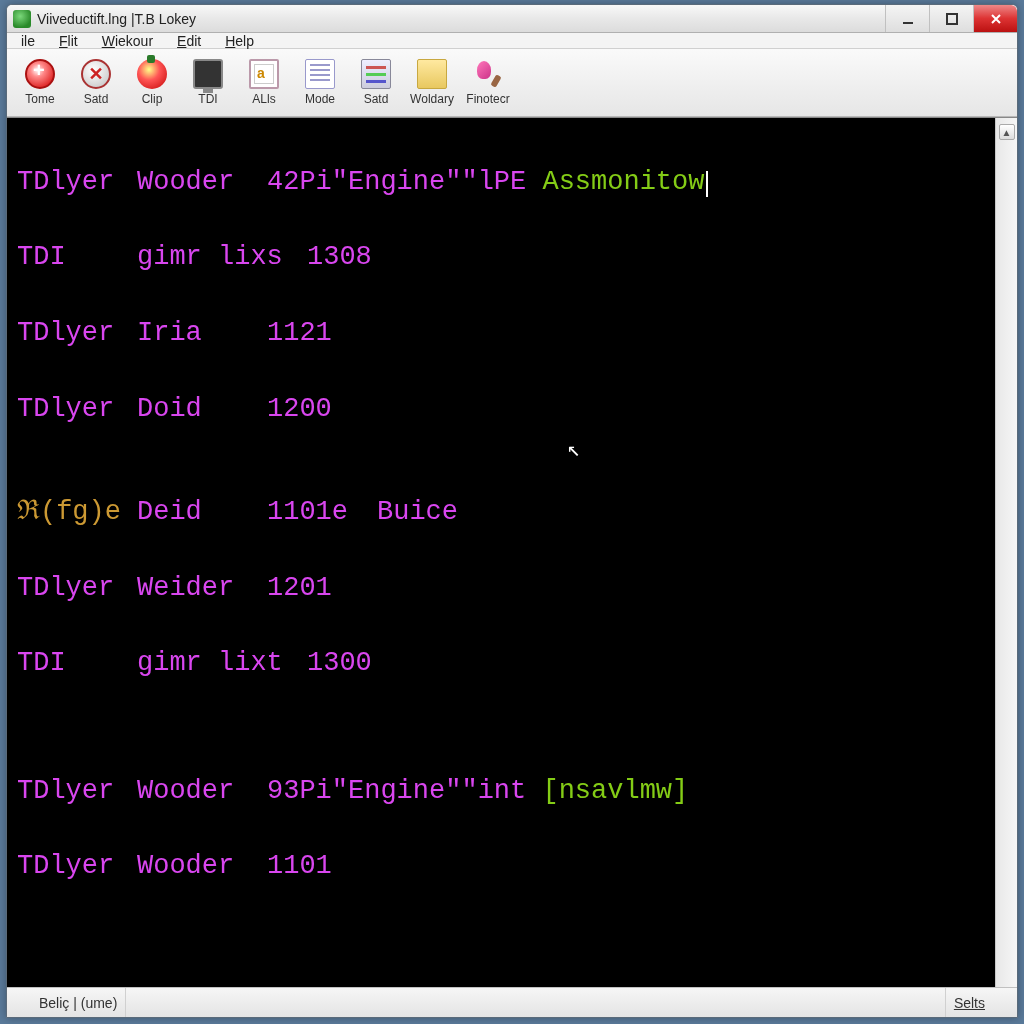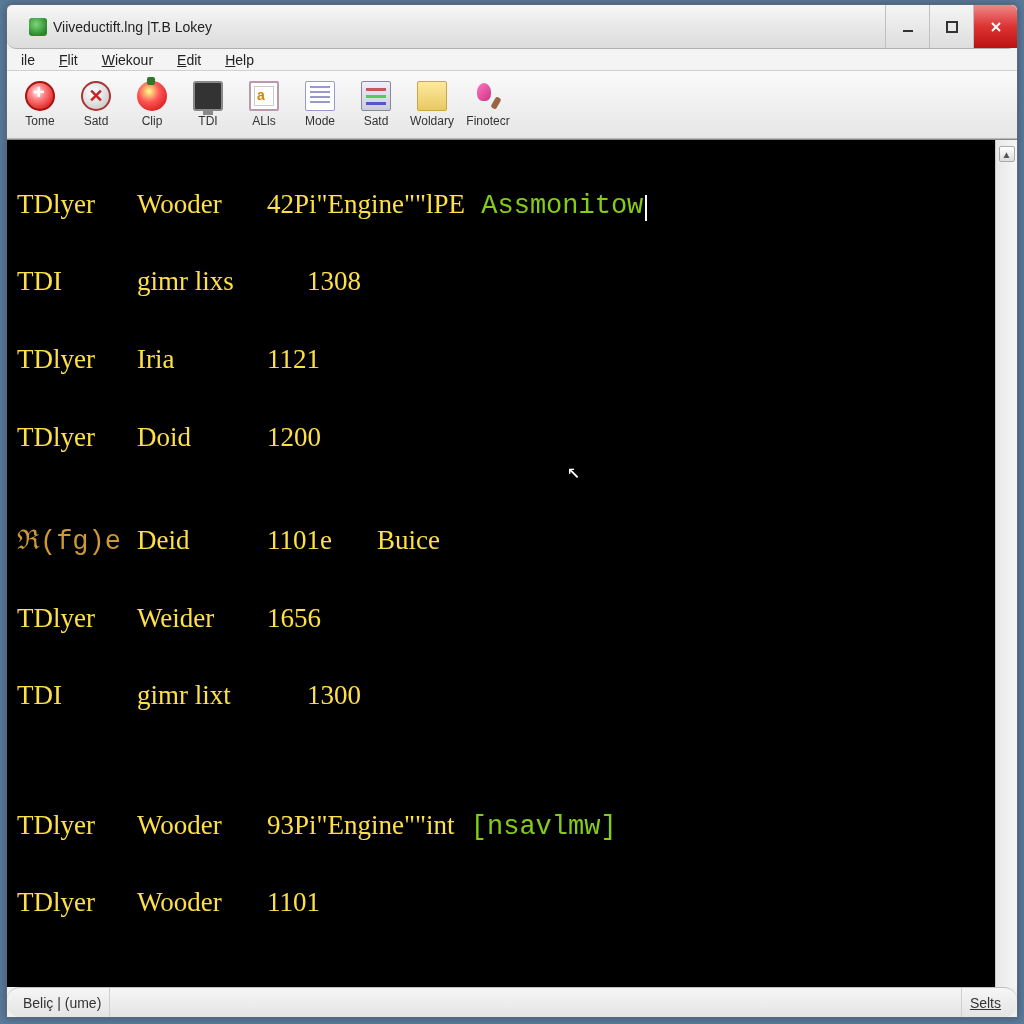--- a/index.html
+++ b/index.html
@@ -17,27 +17,26 @@
     background: #f0f0f0;
     border: 1px solid #5a6a7a;
     border-radius: 6px 6px 0 0;
     box-shadow: 0 0 8px rgba(0,0,0,0.3);
     display: flex;
     flex-direction: column;
     overflow: hidden;
   }
   
   .titlebar {
-    height: 44px;
+    height: 28px;
     background: linear-gradient(to bottom, #f8f8f8 0%, #e8e8e8 50%, #dcdcdc 100%);
     border-bottom: 1px solid #b0b0b0;
     display: flex;
     align-items: center;
-    padding-left: 22px;
-    border-radius: 9px;
+    padding-left: 6px;
   }
   .titlebar .app-icon {
     width: 18px; height: 18px;
     background: radial-gradient(circle at 40% 35%, #7bd87b 0%, #2a8a2a 70%);
     border-radius: 3px;
     margin-right: 6px;
   }
   .titlebar .title {
     font-size: 14px;
     color: #222;
@@ -59,21 +58,21 @@
     cursor: pointer;
   }
   .win-btn.close {
     background: linear-gradient(to bottom, #e88 0%, #d33 50%, #b11 100%);
     color: #fff;
     border-radius: 0 6px 0 0;
   }
   .win-btn svg { width: 14px; height: 14px; }
   
   .menubar {
-    height: 22px;
+    height: 16px;
     background: #f4f4f4;
     border-bottom: 1px solid #d0d0d0;
     display: flex;
     align-items: center;
     padding-left: 2px;
     font-size: 14px;
     color: #222;
   }
   .menubar .menu-item {
     padding: 3px 12px;
@@ -140,21 +139,21 @@
     font-size: 27px;
     line-height: 1.4;
     padding: 8px 10px 4px 10px;
     overflow: hidden;
     white-space: pre;
     position: relative;
   }
   .terminal .row { display: block; }
   .terminal .col1 { display:inline-block; width: 120px; }
   .terminal .col2 { display:inline-block; width: 130px; }
-  .terminal .green { color: #fde047; font-family: Liberation Serif, serif; }
+  .terminal .green { color: #d946ef; }
   .terminal .white { color: #84cc16; }
   .terminal .yellow { color: #cc9933; margin-top: 28px; }
   .terminal .cursor {
     display:inline-block;
     width: 2px;
     height: 26px;
     background:#fff;
     vertical-align: text-bottom;
     margin-left:2px;
   }
@@ -188,22 +187,21 @@
   }
   
   .statusbar {
     height: 30px;
     background: linear-gradient(to bottom,#f6f6f6,#e4e4e4);
     border-top: 1px solid #c0c0c0;
     display:flex;
     align-items:center;
     font-size: 14px;
     color:#333;
-    padding: 0 8px;
-    border-radius: 13px;
+    padding: 0 24px;
   }
   .statusbar .cell {
     padding: 0 8px;
     border-right: 1px solid #d0d0d0;
     height: 100%;
     display:flex;align-items:center;
   }
   .statusbar .spacer { flex:1; }
   .statusbar .cell:last-child { border-right:none; border-left:1px solid #d0d0d0;text-decoration:underline;}
   .gap { height: 14px; }
@@ -284,21 +282,21 @@
     </div>
   </div>
 
   <div class="terminal-wrap">
     <div class="terminal">
 <span class="row"><span class="green col1">TDlyer</span><span class="green col2">Wooder</span><span class="green">42Pi</span><span class="green">"Engine""lPE</span> <span class="white">Assmonitow</span><span class="cursor"></span></span>
 <span class="row"><span class="green col1">TDI</span><span class="green" style="display:inline-block;width:170px">gimr lixs</span><span class="green">1308</span></span>
 <span class="row"><span class="green col1">TDlyer</span><span class="green col2">Iria</span><span class="green">1121</span></span>
 <span class="row"><span class="green col1">TDlyer</span><span class="green col2">Doid</span><span class="green">1200</span></span>
 <span class="row"><span class="yellow col1">ℜ(fg)e</span><span class="green col2">Deid</span><span class="green" style="display:inline-block;width:110px">1101e</span><span class="green">Buice</span></span>
-<span class="row"><span class="green col1">TDlyer</span><span class="green col2">Weider</span><span class="green">1656</span></span>
+<span class="row"><span class="green col1">TDlyer</span><span class="green col2">Weider</span><span class="green">1201</span></span>
 <span class="row"><span class="green col1">TDI</span><span class="green" style="display:inline-block;width:170px">gimr lixt</span><span class="green">1300</span></span>
 <div class="gap"></div>
 <span class="row"><span class="green col1">TDlyer</span><span class="green col2">Wooder</span><span class="green">93Pi</span><span class="green">"Engine""int</span> <span class="white">[nsavlmw]</span></span>
 <span class="row"><span class="green col1">TDlyer</span><span class="green col2">Wooder</span><span class="green">1101</span></span>
 
 
 
 
 
       <div class="mouse-cursor">↖</div>

